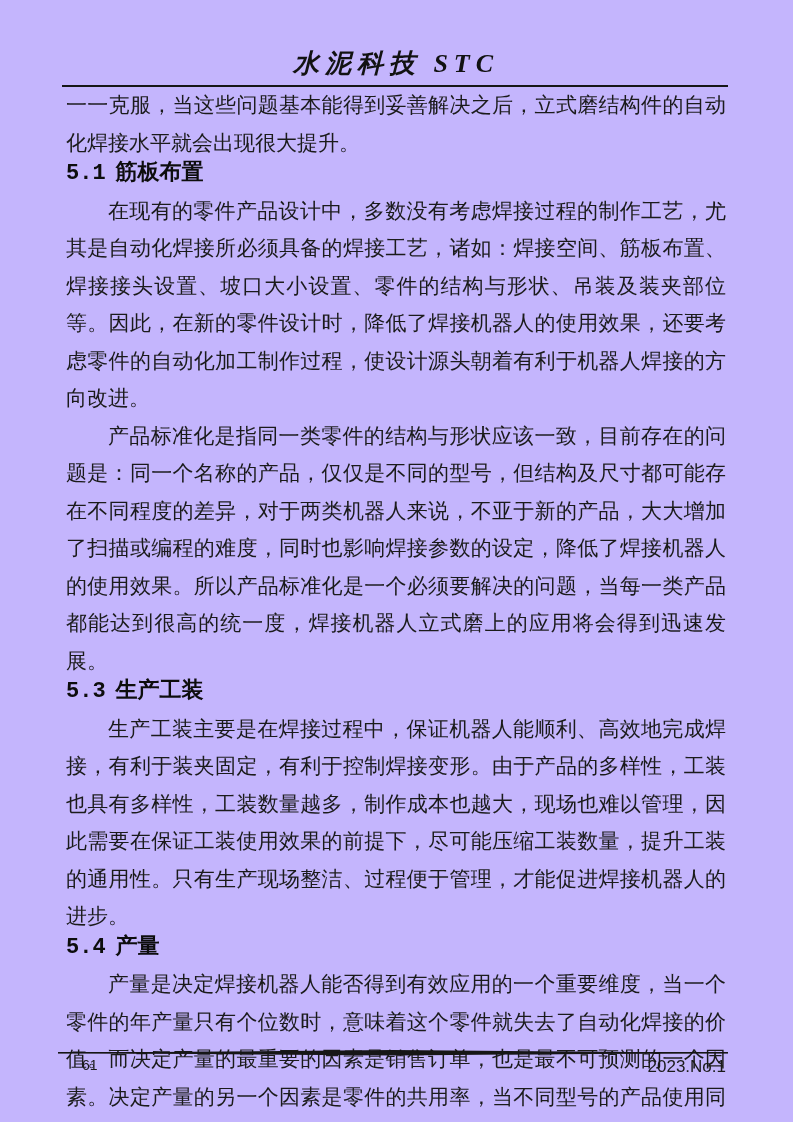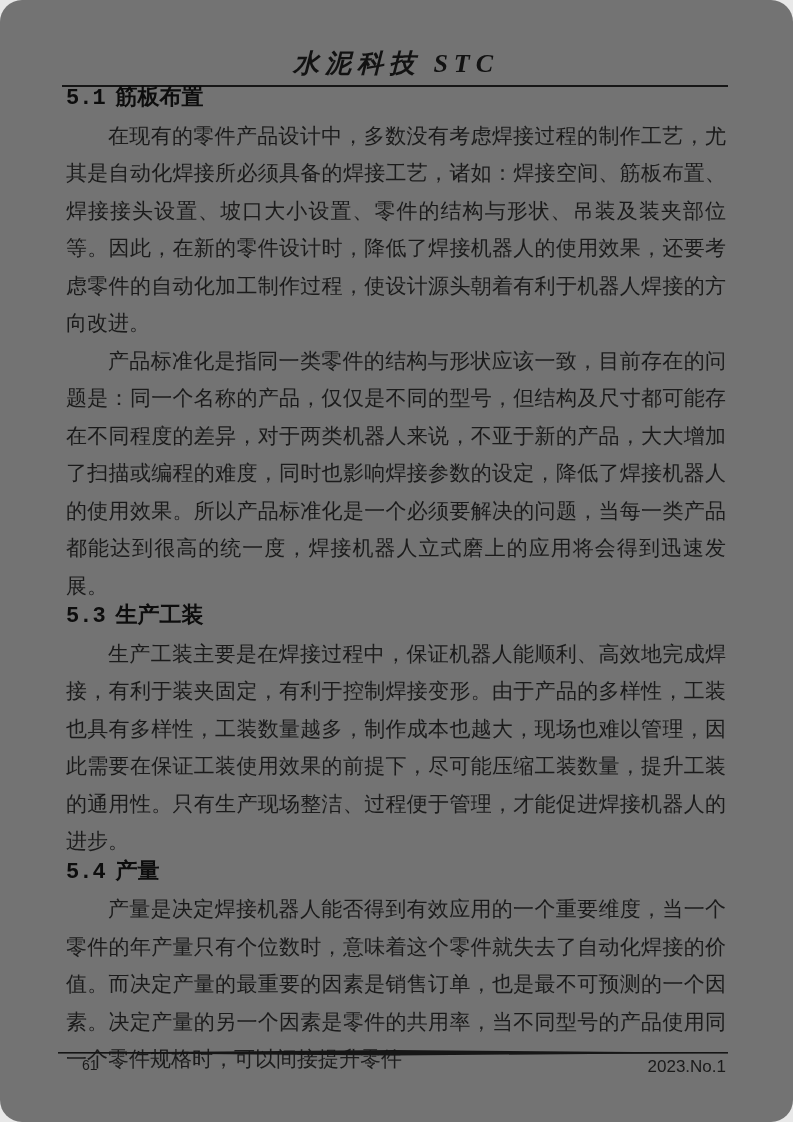--- a/index.html
+++ b/index.html
@@ -2,24 +2,23 @@
 <html><head>
 <meta charset="utf-8">
 <style>
   * { margin: 0; padding: 0; box-sizing: border-box; }
   html, body { background: #e8e8e8; }
   .page {
     position: relative;
     width: 793px;
     height: 1122px;
     margin: 0 auto;
-    background: #737373;
+    background: #c4b5fd;
     overflow: hidden;
     color: #1a1a1a;
-    border-radius: 22px;
   }
   
   .journal-header {
     position: absolute;
     top: 46px;
     left: 64px;
     width: 664px;
     text-align: center;
     font-family: "Liberation Serif", "DejaVu Serif", serif;
     font-style: italic;
@@ -101,20 +100,21 @@
 </head>
 <body>
 
 <div class="page">
 
   <div class="journal-header">水泥科技 STC</div>
   <div class="header-rule"></div>
 
   <div class="doc-body">
 
+    <p class="intro">一一克服，当这些问题基本能得到妥善解决之后，立式磨结构件的自动化焊接水平就会出现很大提升。</p>
 
     <h2 class="section-heading">
       <span class="sec-num">5.1</span><span class="sec-title">筋板布置</span>
     </h2>
     <p class="para">在现有的零件产品设计中，多数没有考虑焊接过程的制作工艺，尤其是自动化焊接所必须具备的焊接工艺，诸如：焊接空间、筋板布置、焊接接头设置、坡口大小设置、零件的结构与形状、吊装及装夹部位等。因此，在新的零件设计时，降低了焊接机器人的使用效果，还要考虑零件的自动化加工制作过程，使设计源头朝着有利于机器人焊接的方向改进。</p>
 
     <p class="para">产品标准化是指同一类零件的结构与形状应该一致，目前存在的问题是：同一个名称的产品，仅仅是不同的型号，但结构及尺寸都可能存在不同程度的差异，对于两类机器人来说，不亚于新的产品，大大增加了扫描或编程的难度，同时也影响焊接参数的设定，降低了焊接机器人的使用效果。所以产品标准化是一个必须要解决的问题，当每一类产品都能达到很高的统一度，焊接机器人立式磨上的应用将会得到迅速发展。</p>
 
     <h2 class="section-heading">
       <span class="sec-num">5.3</span><span class="sec-title">生产工装</span>

